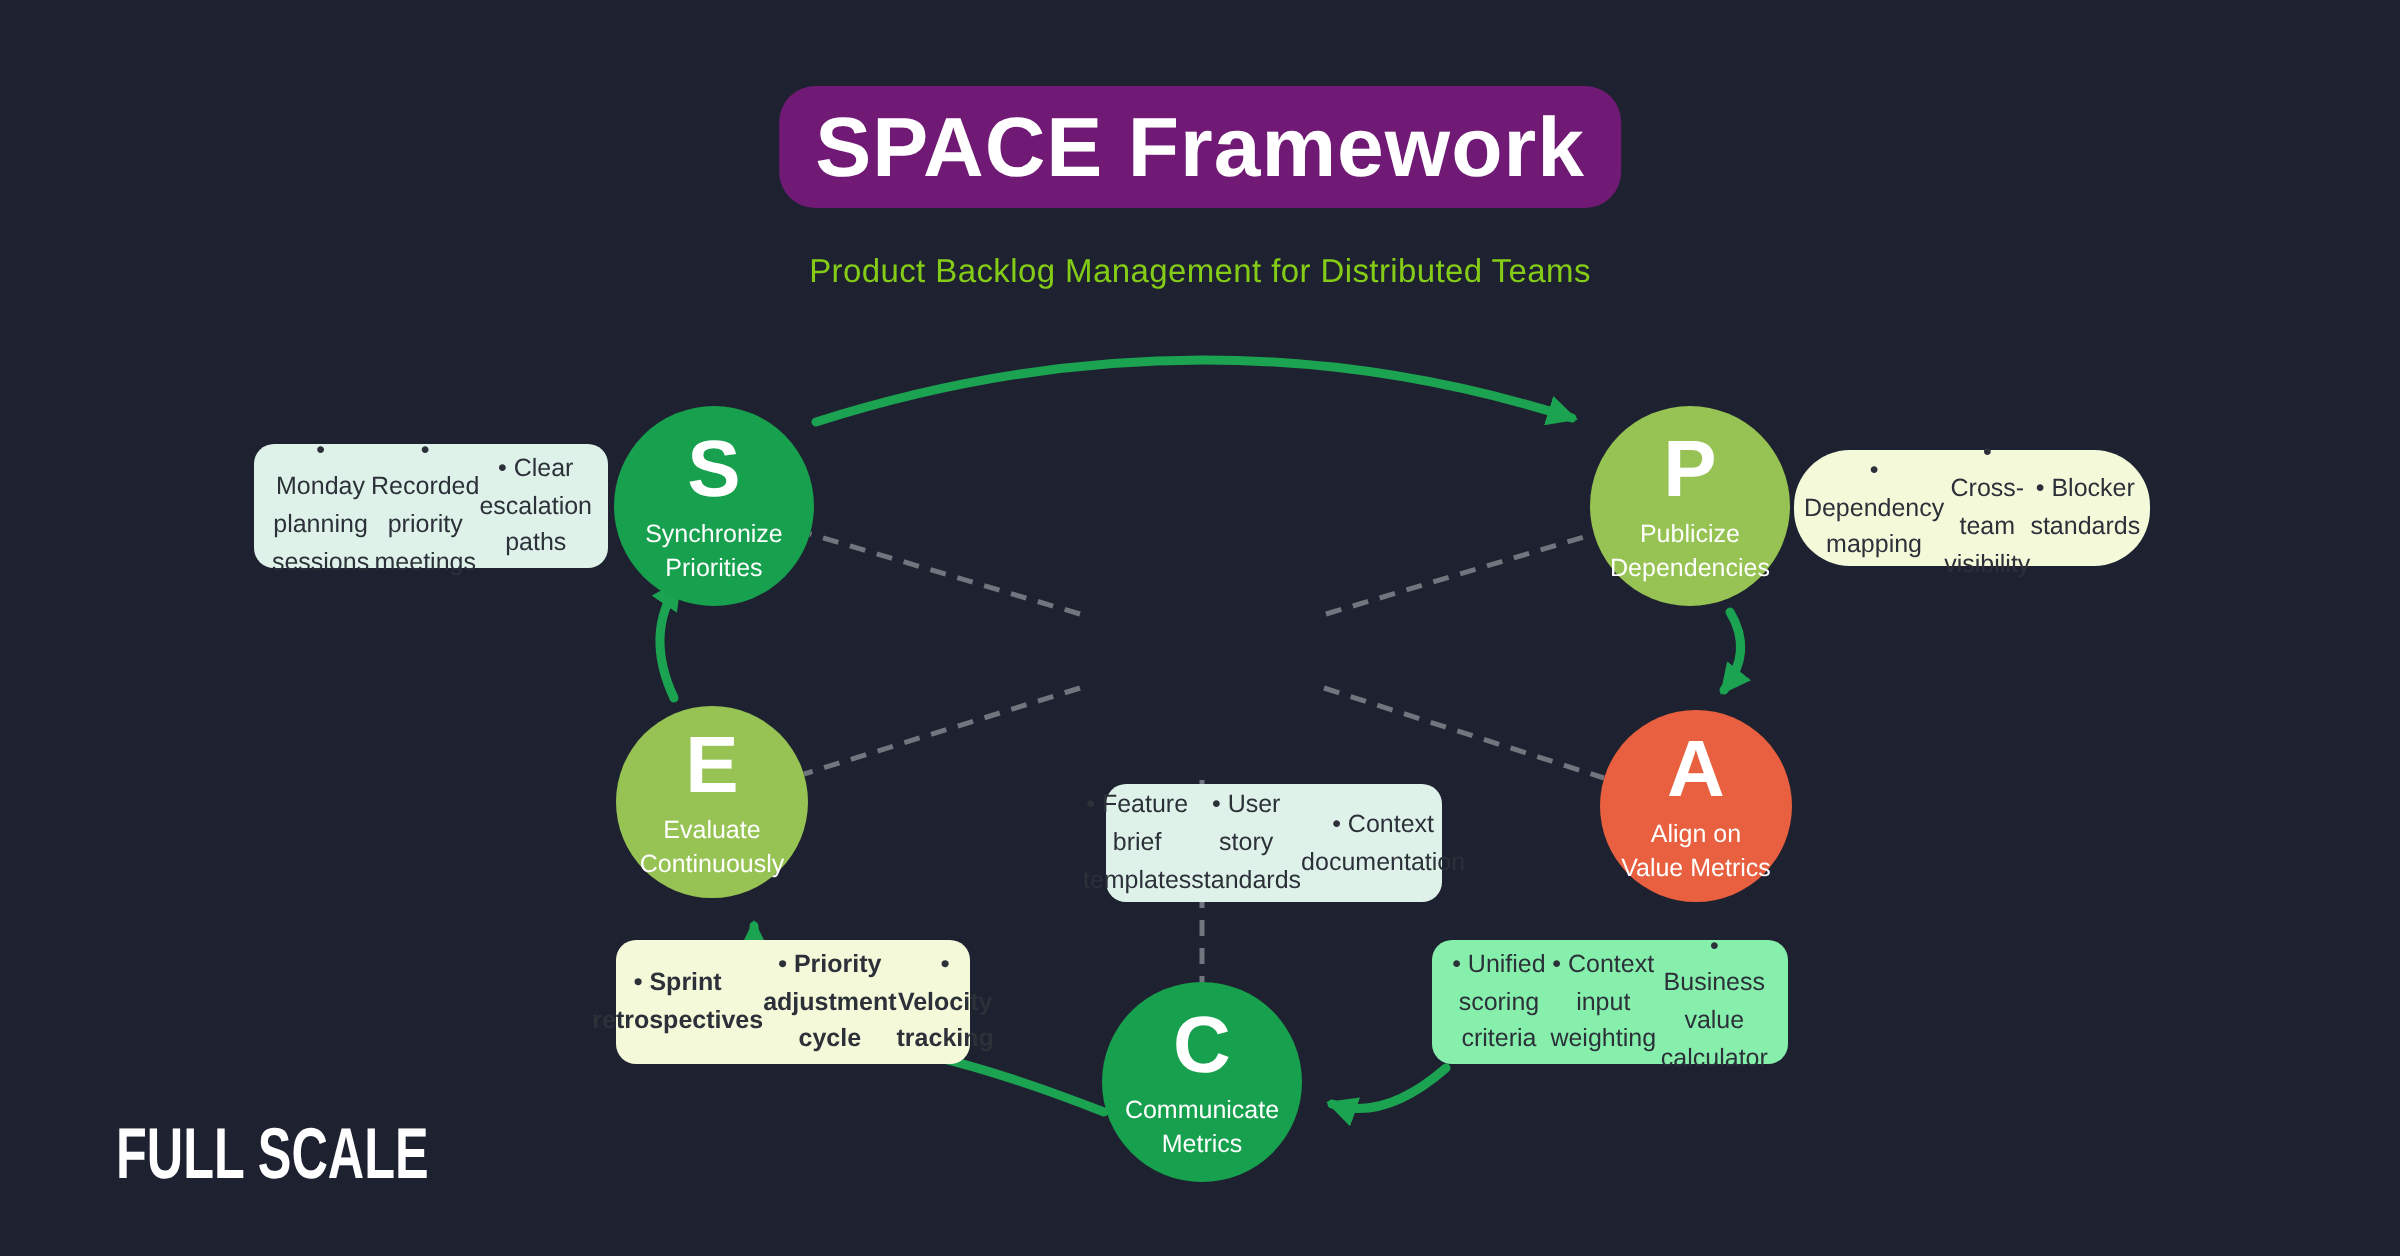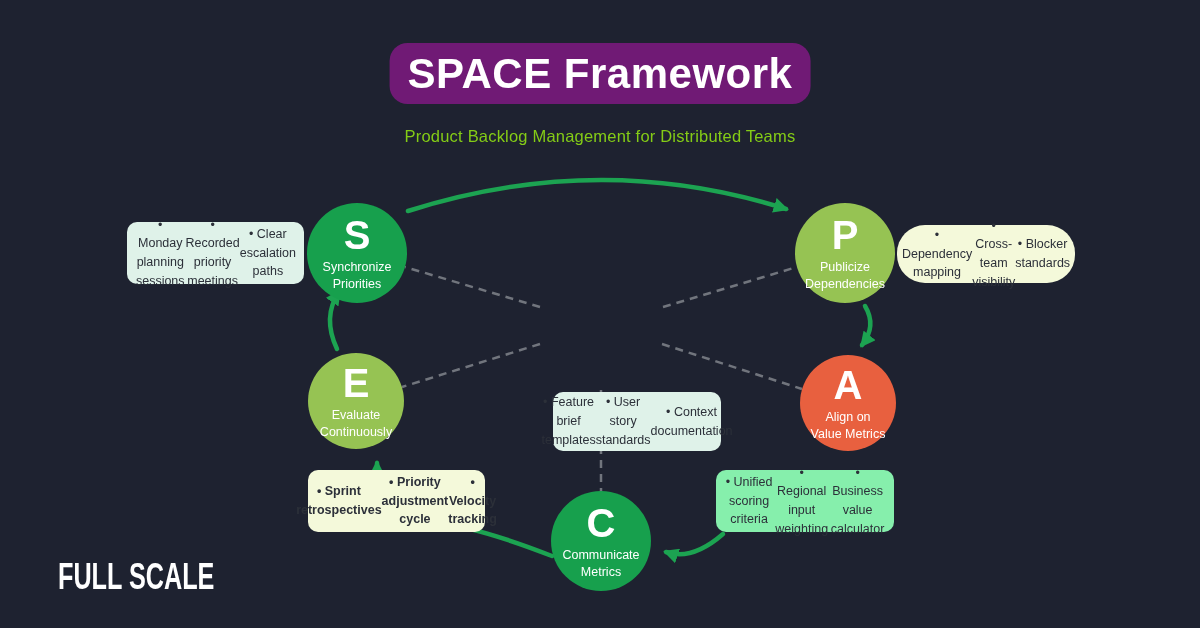--- a/index.html
+++ b/index.html
@@ -129,21 +129,21 @@
     <div>• Recorded priority meetings</div>
     <div>• Clear escalation paths</div>
   </div>
   <div class="callout callout-lemon callout-p">
     <div>• Dependency mapping</div>
     <div>• Cross-team visibility</div>
     <div>• Blocker standards</div>
   </div>
   <div class="callout callout-pink callout-a">
     <div>• Unified scoring criteria</div>
-    <div>• Regional input weighting</div>
+    <div>• Context input weighting</div>
     <div>• Business value calculator</div>
   </div>
   <div class="callout callout-lemon callout-e">
     <div>• Sprint retrospectives</div>
     <div>• Priority adjustment cycle</div>
     <div>• Velocity tracking</div>
   </div>
   <div class="callout callout-mint callout-center">
     <div>• Feature brief templates</div>
     <div>• User story standards</div>

